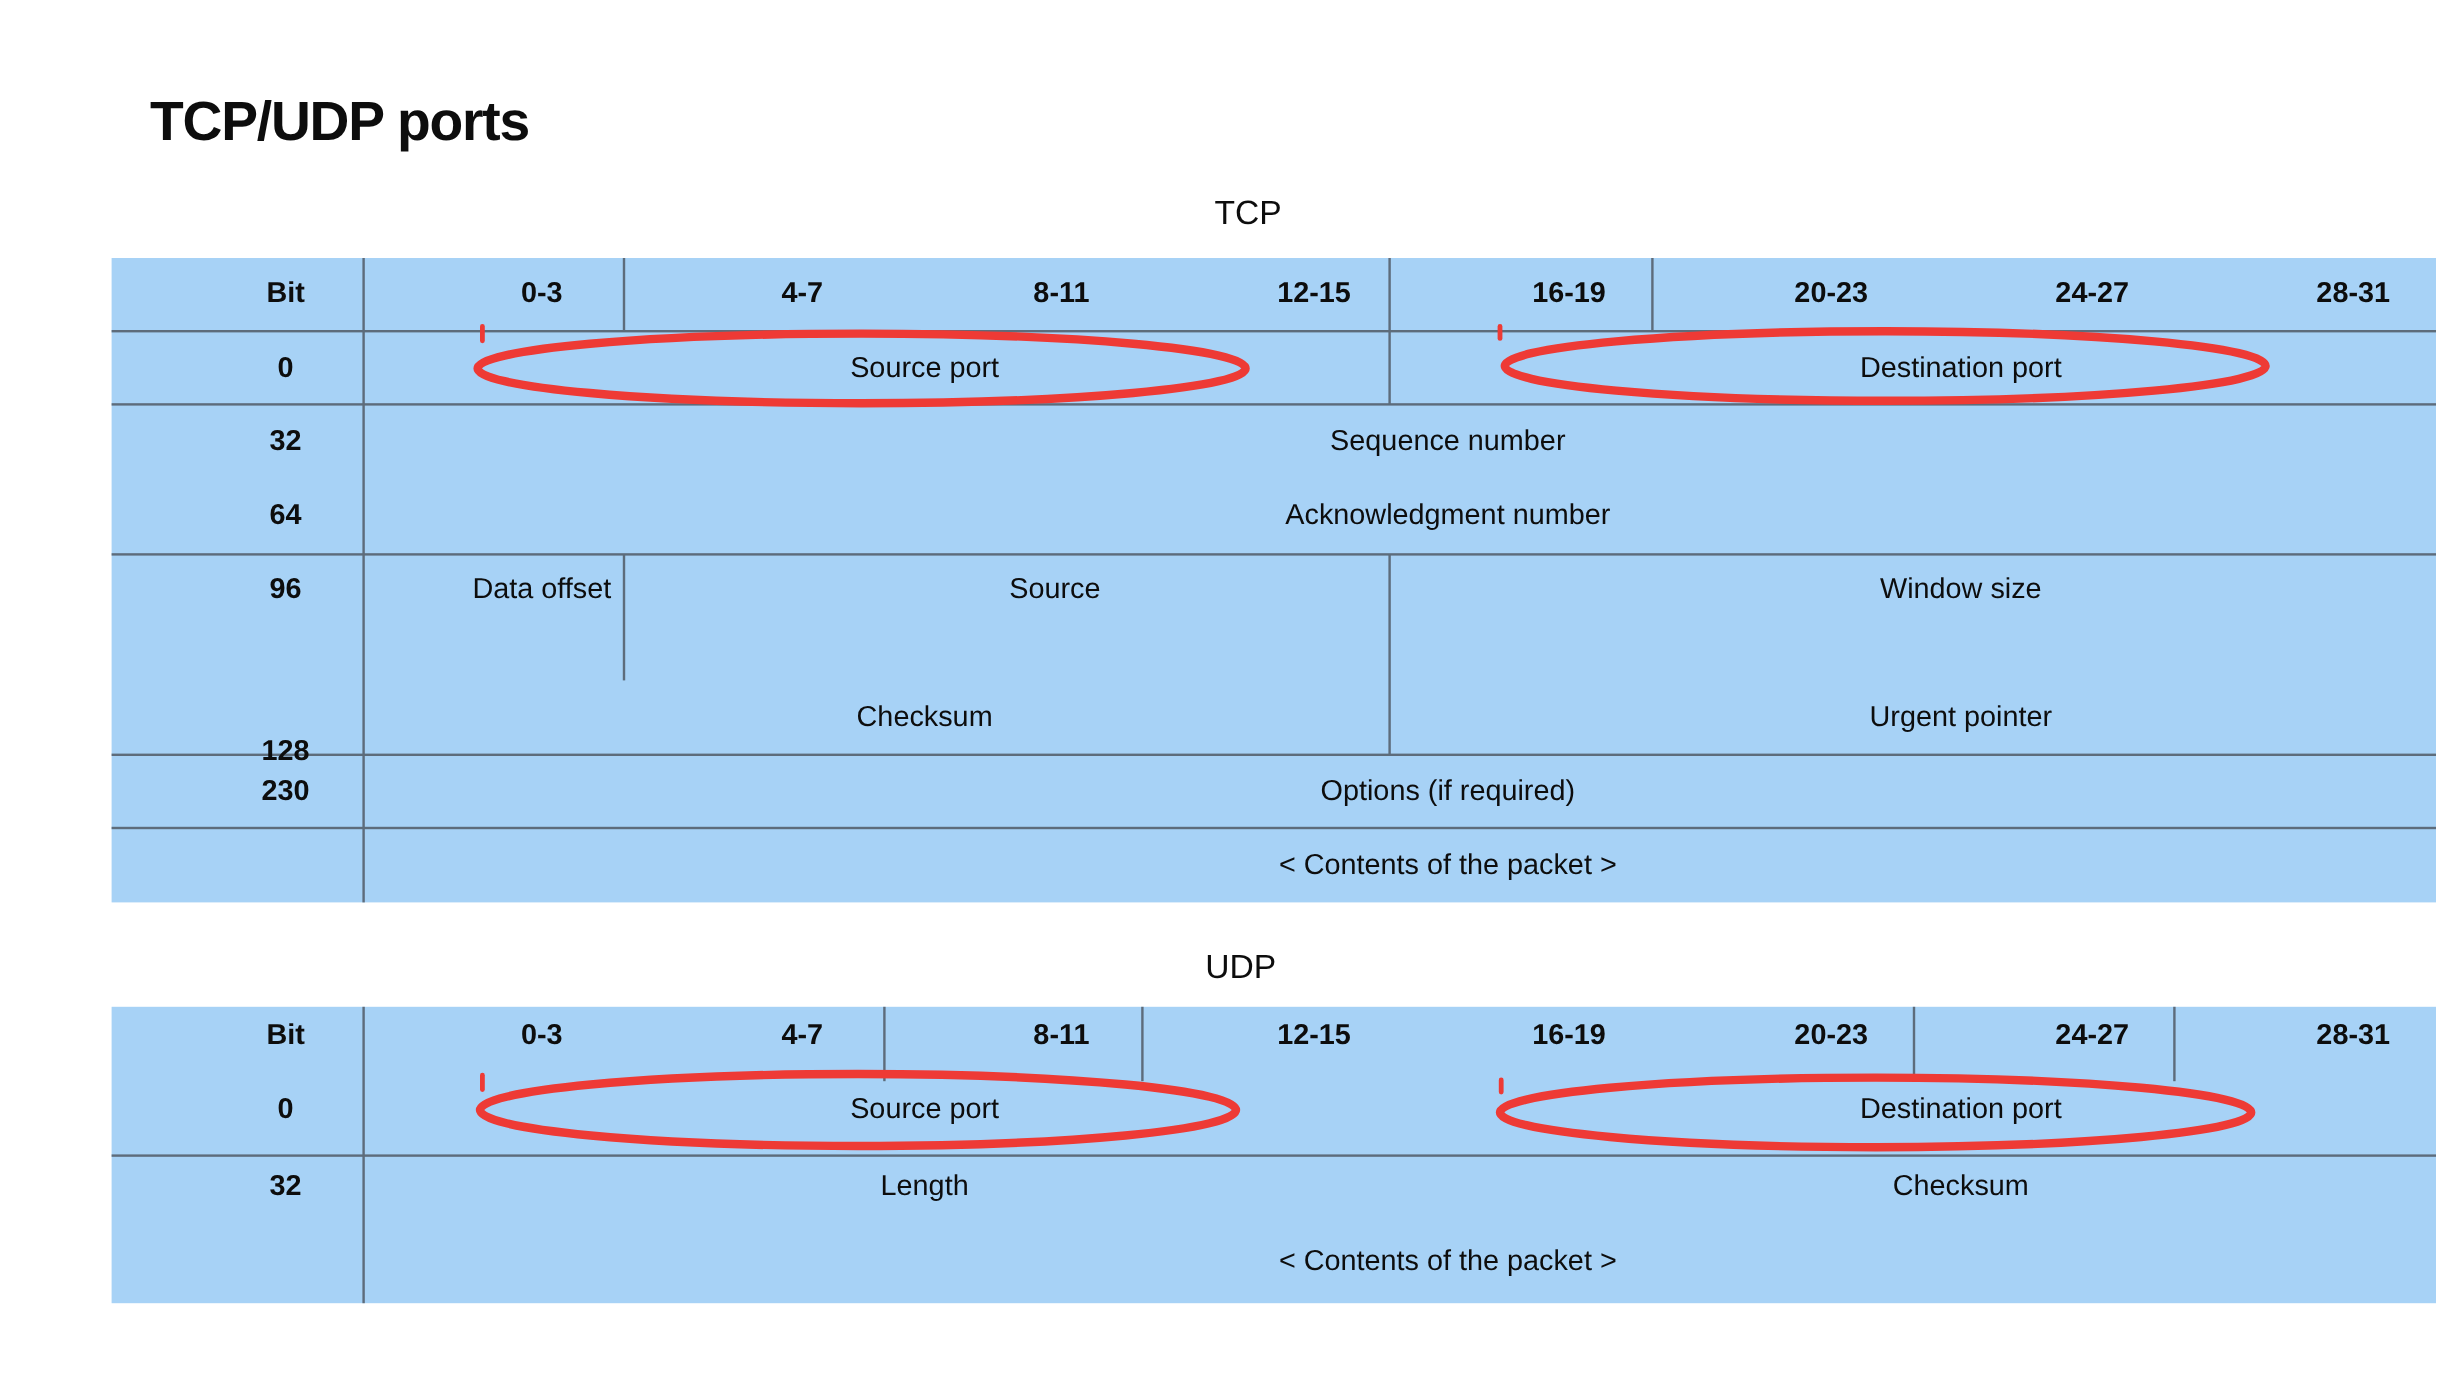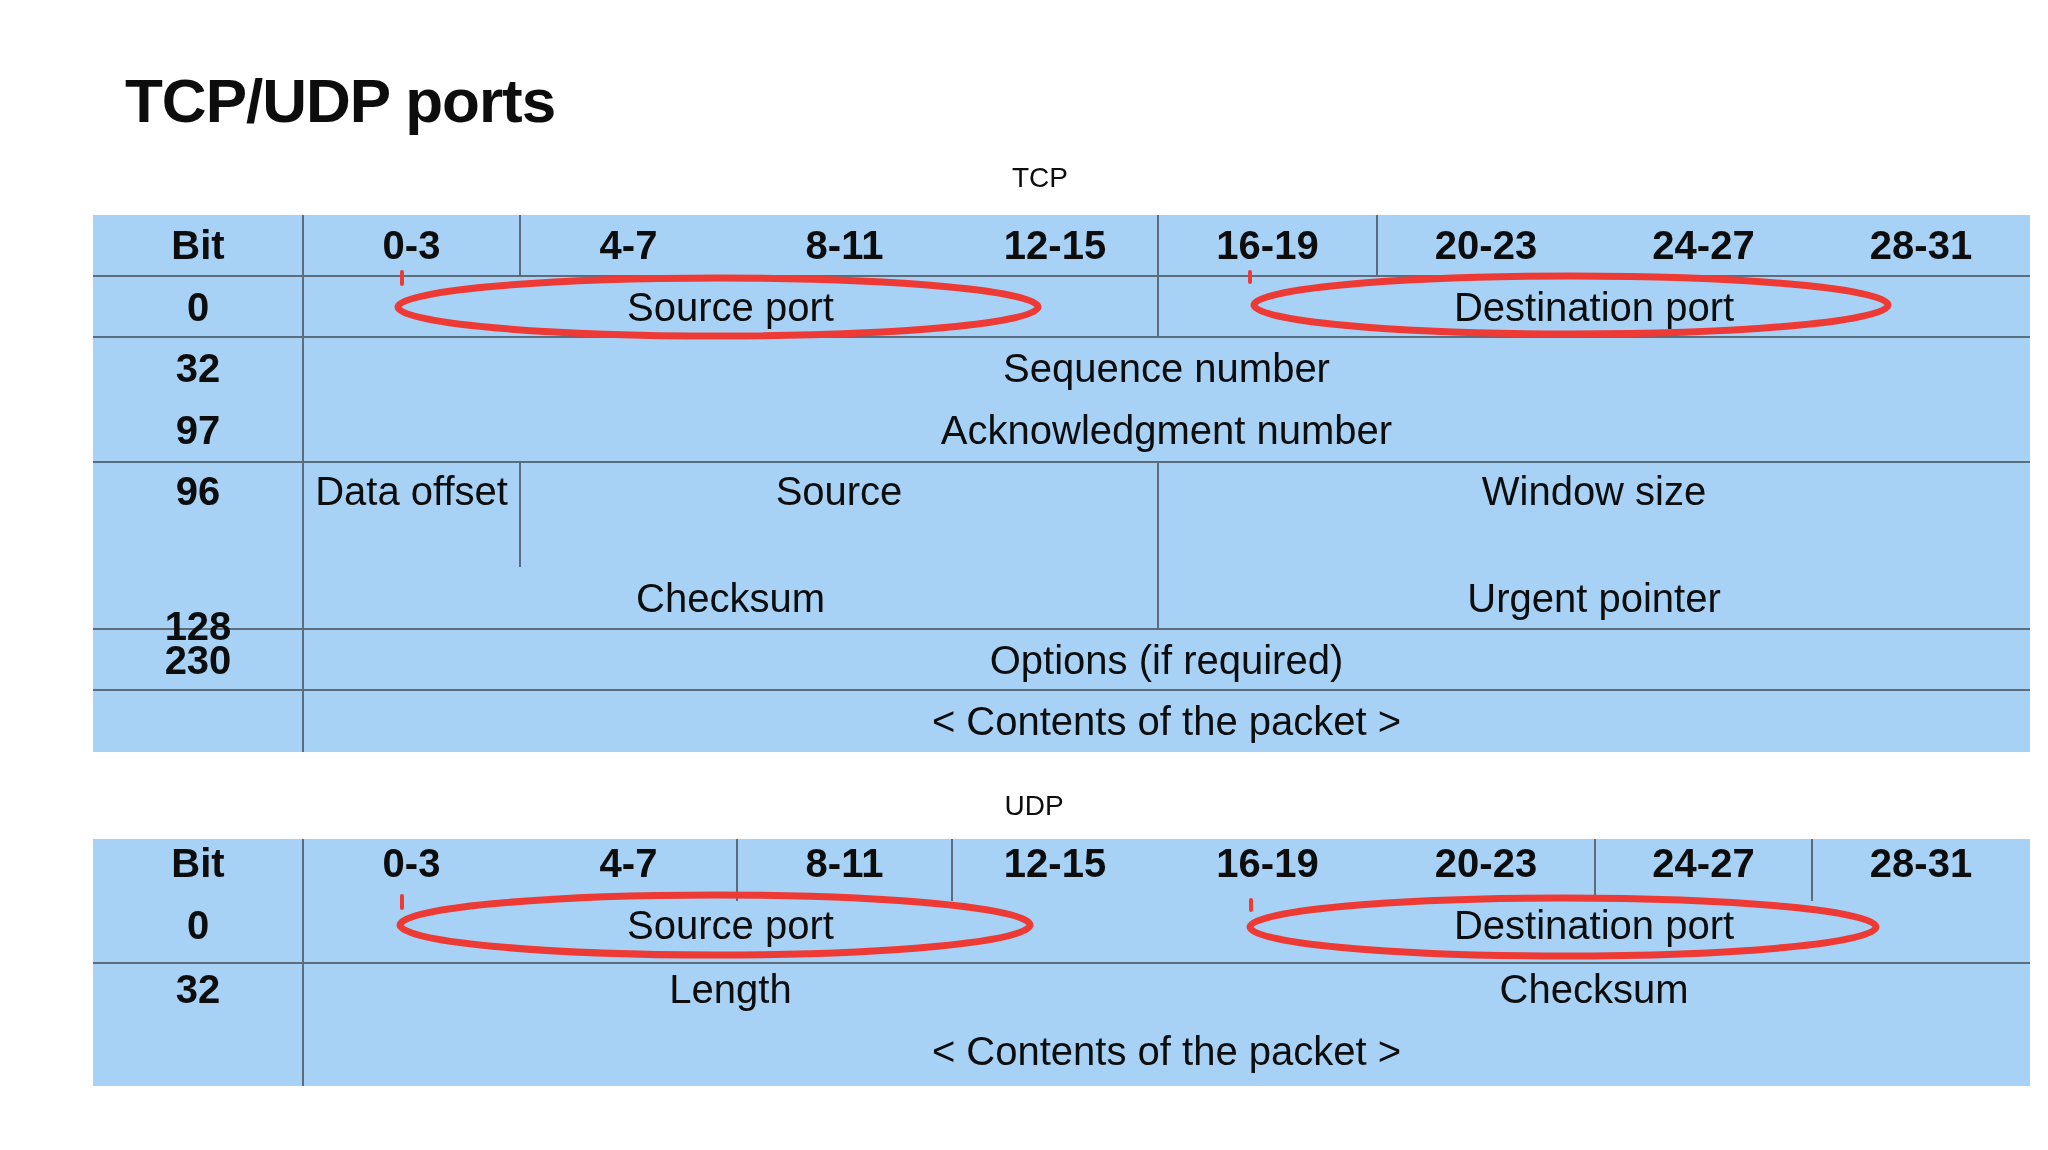--- a/index.html
+++ b/index.html
@@ -3,34 +3,34 @@
 <meta charset="utf-8">
 <style>
   html,body { margin:0; padding:0; background:#ffffff; }
   .canvas {
     position:relative; width:2048px; height:1150px;
     background:#ffffff; overflow:hidden;
     font-family:"Liberation Sans", sans-serif; color:#0d0d0d;
   }
   .title {
     position:absolute; left:125px; top:70px;
-    font-size:62px; line-height:62px; font-weight:bold; letter-spacing:-1px;
+    font-size:46px; line-height:62px; font-weight:bold; letter-spacing:-1px;
     white-space:nowrap;
   }
   .caption {
     position:absolute; transform:translateX(-50%);
     font-size:28px; line-height:36px; white-space:nowrap;
   }
   .caption.tcp { left:1040px; top:160px; }
   .caption.udp { left:1034px; top:788px; }
   .tfill { position:absolute; }
   .gline { position:absolute; }
   .cell {
     position:absolute; transform:translate(-50%,-50%);
-    font-size:40px; line-height:32px; white-space:nowrap;
+    font-size:24px; line-height:32px; white-space:nowrap;margin-left:40px;
   }
   .cell.b { font-weight:bold; }
   svg.overlay { position:absolute; left:0; top:0; pointer-events:none; }
 </style>
 </head>
 <body>
 
 <div class="canvas">
   <div class="title">TCP/UDP ports</div>
   <div class="caption tcp">TCP</div>
@@ -56,21 +56,21 @@
         <div class="cell b" style="left: 1055px; top: 245px;">12-15</div>
         <div class="cell b" style="left: 1267.5px; top: 245px;">16-19</div>
         <div class="cell b" style="left: 1486px; top: 245px;">20-23</div>
         <div class="cell b" style="left: 1703.5px; top: 245px;">24-27</div>
         <div class="cell b" style="left: 1921px; top: 245px;">28-31</div>
         <div class="cell b" style="left: 198px; top: 307px;">0</div>
         <div class="cell" style="left: 730.5px; top: 307px;">Source port</div>
         <div class="cell" style="left: 1594px; top: 307px;">Destination port</div>
         <div class="cell b" style="left: 198px; top: 368px;">32</div>
         <div class="cell" style="left: 1166.5px; top: 368px;">Sequence number</div>
-        <div class="cell b" style="left: 198px; top: 430px;">97</div>
+        <div class="cell b" style="left: 198px; top: 430px;">64</div>
         <div class="cell" style="left: 1166.5px; top: 430px;">Acknowledgment number</div>
         <div class="cell b" style="left: 198px; top: 491px;">96</div>
         <div class="cell" style="left: 411.5px; top: 491px;">Data offset</div>
         <div class="cell" style="left: 839px; top: 491px;">Source</div>
         <div class="cell" style="left: 1594px; top: 491px;">Window size</div>
         <div class="cell b" style="left: 198px; top: 626px; text-align: center;">128</div>
         <div class="cell" style="left: 730.5px; top: 598px;">Checksum</div>
         <div class="cell" style="left: 1594px; top: 598px;">Urgent pointer</div>
         <div class="cell b" style="left: 198px; top: 660px;">230</div>
         <div class="cell" style="left: 1166.5px; top: 660px;">Options (if required)</div>

